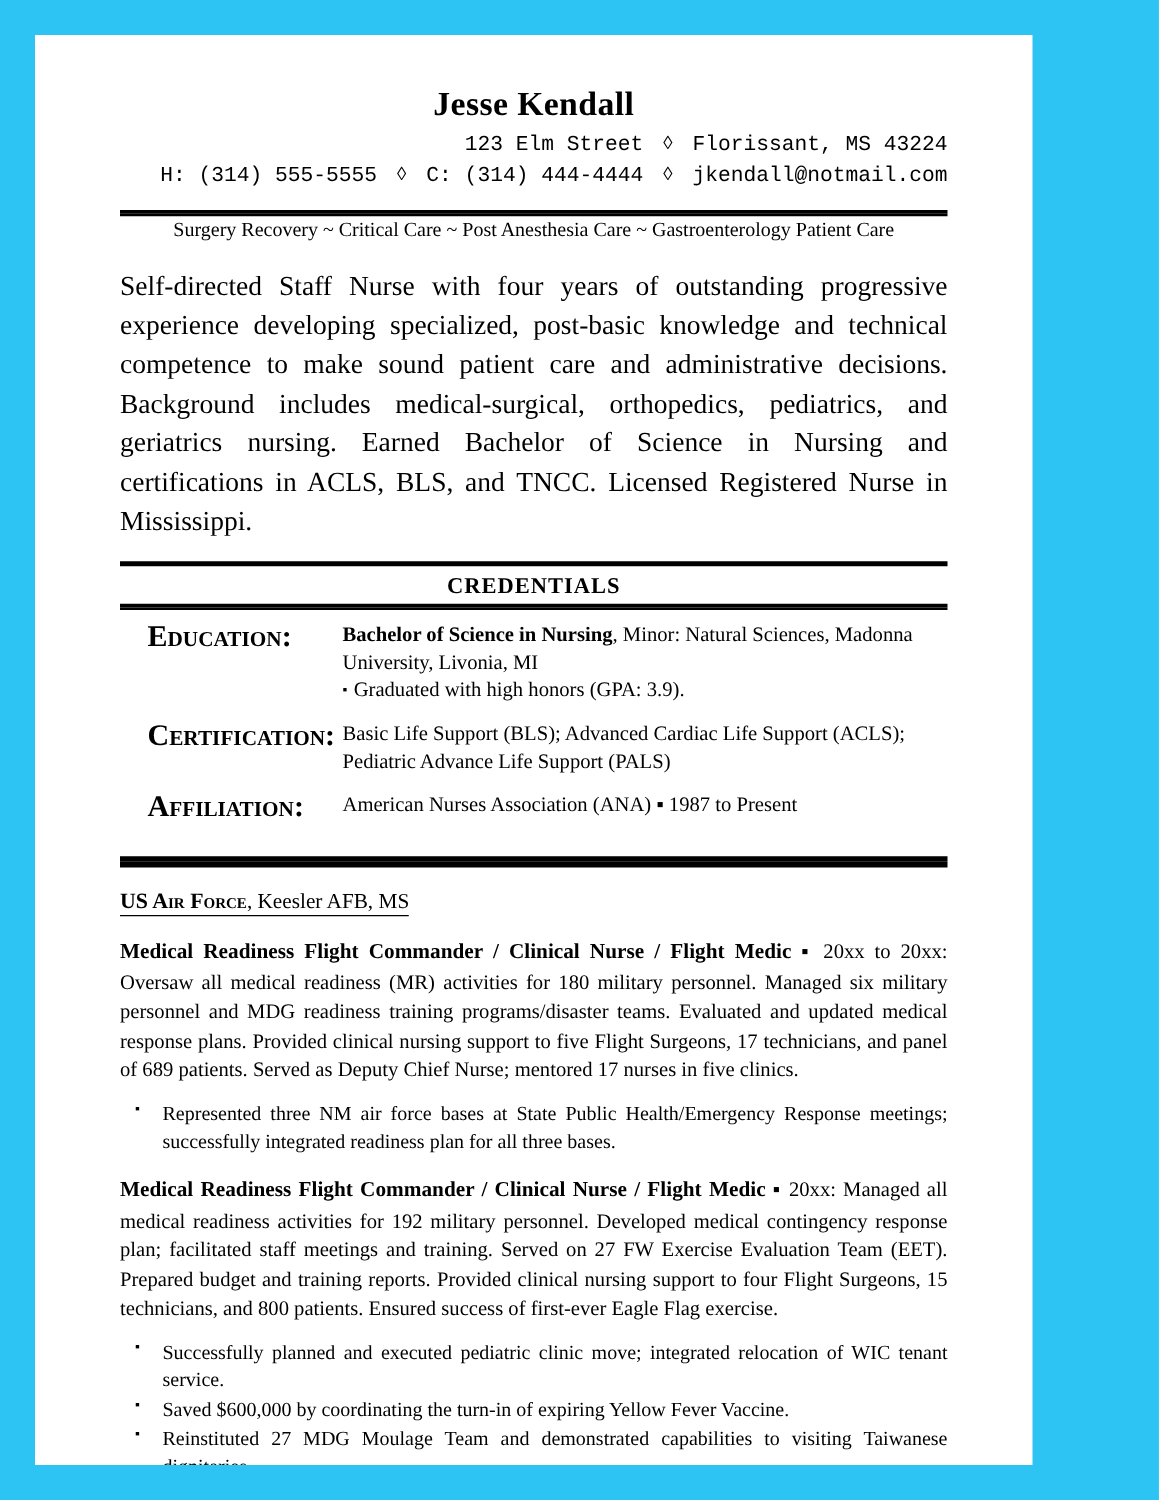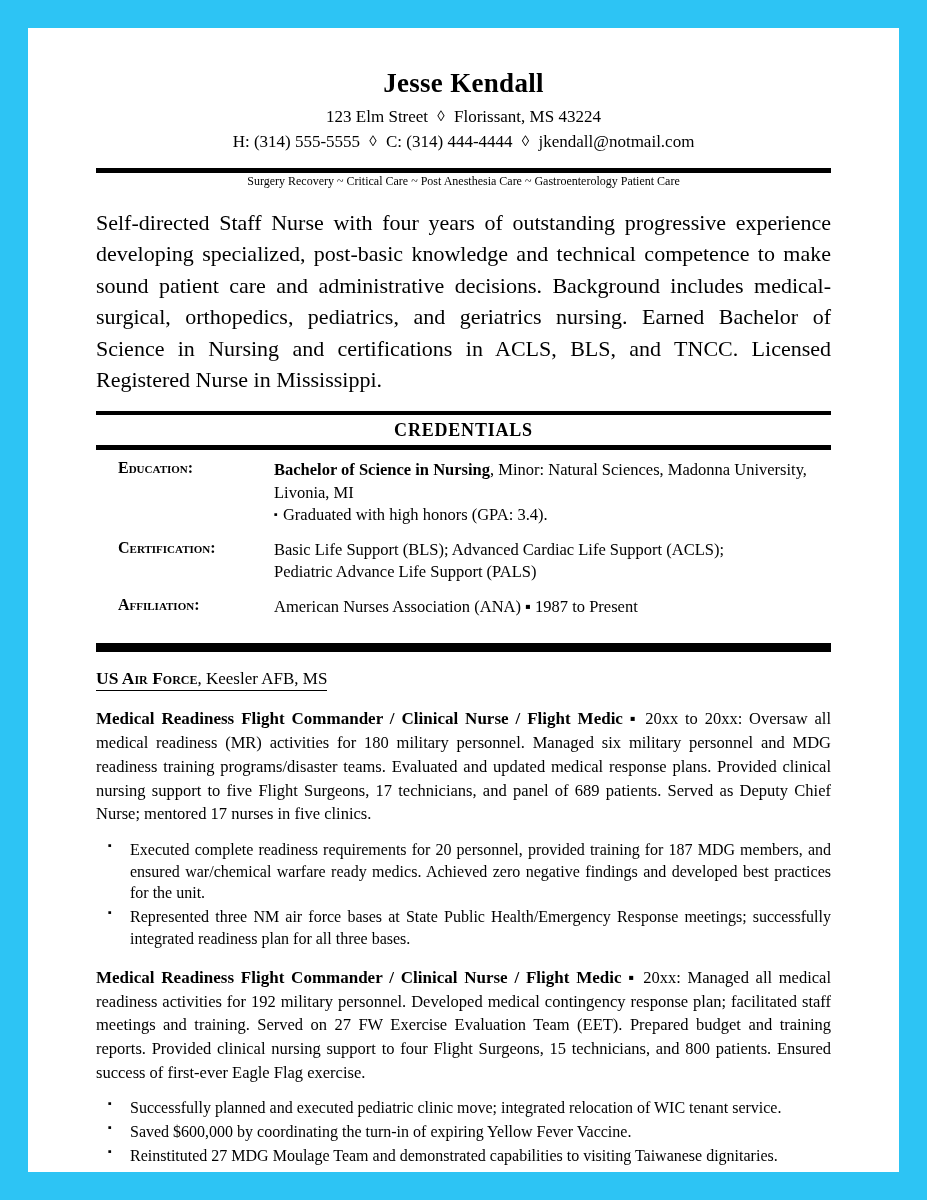--- a/index.html
+++ b/index.html
@@ -5,41 +5,42 @@
   * { box-sizing: border-box; }
   html, body {
     margin: 0; padding: 0;
     width: 927px; height: 1200px;
     background: #2dc4f4;
     font-family: "Liberation Serif", "DejaVu Serif", serif;
   }
   #page {
     position: absolute;
     left: 28px; top: 28px;
-    width: 871px; height: 1144px;
+    width: 798px; height: 1144px;
     background: #ffffff;
     overflow: hidden;
   }
   .inner {
     padding: 40px 68px 0 68px;
   }
 
   
   .name {
     text-align: center;
     font-weight: bold;
     font-size: 27px;
     letter-spacing: 0.3px;
     line-height: 1.15;
     margin: 0 0 6px 0;
   }
   .contact {
-    text-align: center;
+    text-align: right;
     font-size: 17px;
     line-height: 1.45;
+    font-family: Liberation Mono, monospace;
   }
   .dia { font-size: 15px; padding: 0 5px; position: relative; top: -1px; }
 
   
   .rule-double {
     border-top: 3px solid #000;
     border-bottom: 2px solid #000;
     height: 3px;
     margin: 0;
   }
@@ -56,21 +57,21 @@
 
   
   .titleblock { text-align: center; }
   .job-title {
     font-weight: bold;
     font-size: 18px;
     letter-spacing: 0.6px;
     margin: 18px 0 14px 0;
   }
   .specialties {
-    font-size: 12px;
+    font-size: 16px;
     line-height: 1.45;
   }
 
   .summary {
     font-size: 22px;
     line-height: 1.43;
     text-align: justify;
     margin: 16px 0 0 0;
   }
 
@@ -85,21 +86,21 @@
   }
 
   
   .cred-table { width: 100%; border-collapse: collapse; margin-top: 9px; }
   .cred-table td { vertical-align: top; padding: 0 0 13px 0; }
   .cred-label {
     width: 178px;
     padding-left: 22px !important;
     font-weight: bold;
     font-variant: small-caps;
-    font-size: 16px;
+    font-size: 24px;
     white-space: nowrap;
   }
   .cred-val { font-size: 16.5px; line-height: 1.34; }
   .cred-val b { font-weight: bold; }
   .sub-bullet { display: block; }
   .sqb { font-size: 11px; position: relative; top: -2px; padding-right: 5px; }
 
   
   .employer {
     margin-top: 16px;
@@ -177,21 +178,21 @@
       <div class="rule-thick"></div>
       <div class="section-head">CREDENTIALS</div>
       <div class="rule-double-thin"></div>
 
       <table class="cred-table">
         <tbody>
             <tr>
           <td class="cred-label">Education:</td>
           <td class="cred-val">
             <b>Bachelor of Science in Nursing</b><span>, Minor: Natural Sciences, Madonna University, Livonia, MI</span>
-            <span class="sub-bullet"><span class="sqb">▪</span><span>Graduated with high honors (GPA: 3.4).</span></span>
+            <span class="sub-bullet"><span class="sqb">▪</span><span>Graduated with high honors (GPA: 3.9).</span></span>
           </td>
         </tr>
         <tr>
           <td class="cred-label">Certification:</td>
           <td class="cred-val">
             <div>Basic Life Support (BLS); Advanced Cardiac Life Support (ACLS);</div>
             <div>Pediatric Advance Life Support (PALS)</div>
           </td>
         </tr>
         <tr>
@@ -207,21 +208,20 @@
       <div class="rule-double-thin"></div>
 
       <div class="employer">
         <b>US Air Force</b><span>, Keesler AFB, MS</span>
       </div>
 
       
       <div class="job">
         <p><b>Medical Readiness Flight Commander / Clinical Nurse / Flight Medic</b><span> ▪ 20xx to 20xx: Oversaw all medical readiness (MR) activities for 180 military personnel. Managed six military personnel and MDG readiness training programs/disaster teams. Evaluated and updated medical response plans. Provided clinical nursing support to five Flight Surgeons, 17 technicians, and panel of 689 patients. Served as Deputy Chief Nurse; mentored 17 nurses in five clinics.</span></p>
         <ul class="bullets">
-          <li>Executed complete readiness requirements for 20 personnel, provided training for 187 MDG members, and ensured war/chemical warfare ready medics. Achieved zero negative findings and developed best practices for the unit.</li>
           <li>Represented three NM air force bases at State Public Health/Emergency Response meetings; successfully integrated readiness plan for all three bases.</li>
         </ul>
       </div>
 
       
       <div class="job">
         <p><b>Medical Readiness Flight Commander / Clinical Nurse / Flight Medic</b><span> ▪ 20xx: Managed all medical readiness activities for 192 military personnel. Developed medical contingency response plan; facilitated staff meetings and training. Served on 27 FW Exercise Evaluation Team (EET). Prepared budget and training reports. Provided clinical nursing support to four Flight Surgeons, 15 technicians, and 800 patients. Ensured success of first-ever Eagle Flag exercise.</span></p>
         <ul class="bullets">
           <li>Successfully planned and executed pediatric clinic move; integrated relocation of WIC tenant service.</li>
           <li>Saved $600,000 by coordinating the turn-in of expiring Yellow Fever Vaccine.</li>

